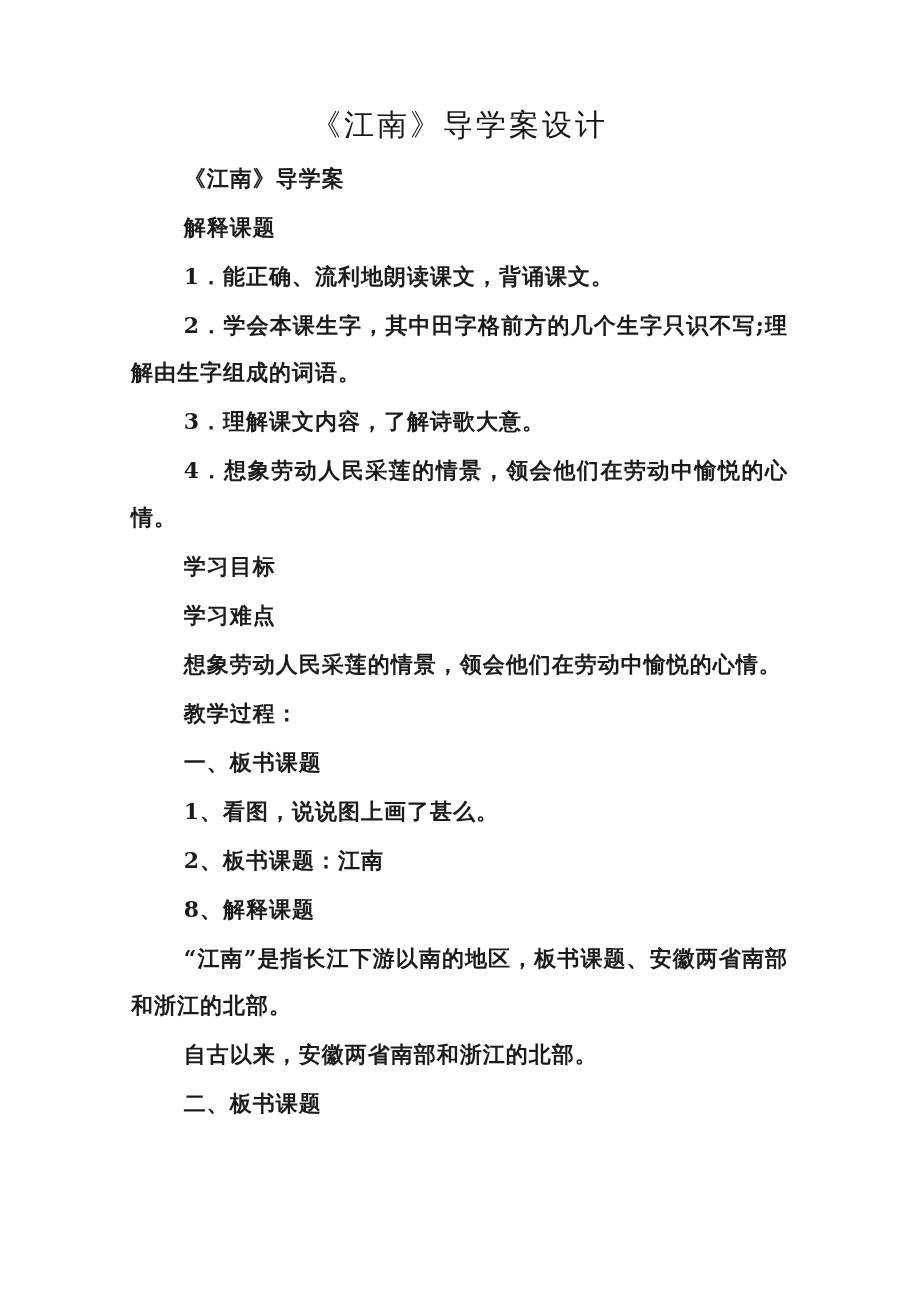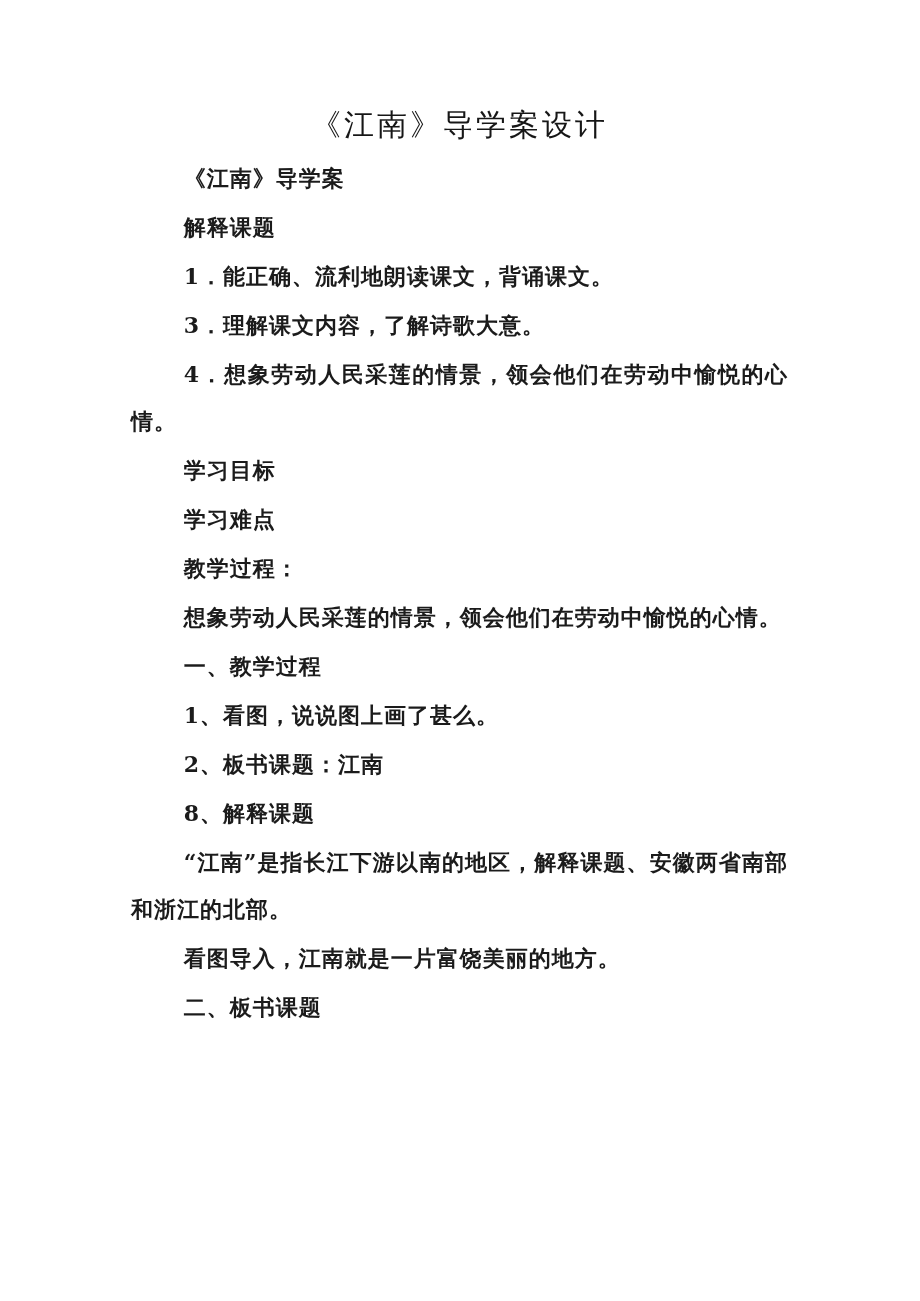--- a/index.html
+++ b/index.html
@@ -44,26 +44,27 @@
 </style>
 </head>
 <body>
 
 <div class="doc-page">
   <h1 class="doc-title">《江南》导学案设计</h1>
 
   <p class="para">《江南》导学案</p>
   <p class="para">解释课题</p>
   <p class="para">1．能正确、流利地朗读课文，背诵课文。</p>
+  <p class="para">2．学会本课生字，其中田字格前方的几个生字只识不写;理解由生字组成的词语。</p>
   <p class="para">3．理解课文内容，了解诗歌大意。</p>
   <p class="para">4．想象劳动人民采莲的情景，领会他们在劳动中愉悦的心情。</p>
   <p class="para">学习目标</p>
   <p class="para">学习难点</p>
+  <p class="para">想象劳动人民采莲的情景，领会他们在劳动中愉悦的心情。</p>
   <p class="para">教学过程：</p>
-  <p class="para">想象劳动人民采莲的情景，领会他们在劳动中愉悦的心情。</p>
-  <p class="para">一、教学过程</p>
+  <p class="para">一、板书课题</p>
   <p class="para">1、看图，说说图上画了甚么。</p>
   <p class="para">2、板书课题：江南</p>
   <p class="para">8、解释课题</p>
-  <p class="para">“江南”是指长江下游以南的地区，解释课题、安徽两省南部和浙江的北部。</p>
-  <p class="para">看图导入，江南就是一片富饶美丽的地方。</p>
+  <p class="para">“江南”是指长江下游以南的地区，板书课题、安徽两省南部和浙江的北部。</p>
+  <p class="para">自古以来，安徽两省南部和浙江的北部。</p>
   <p class="para">二、板书课题</p>
 </div>
 
 </body></html>

